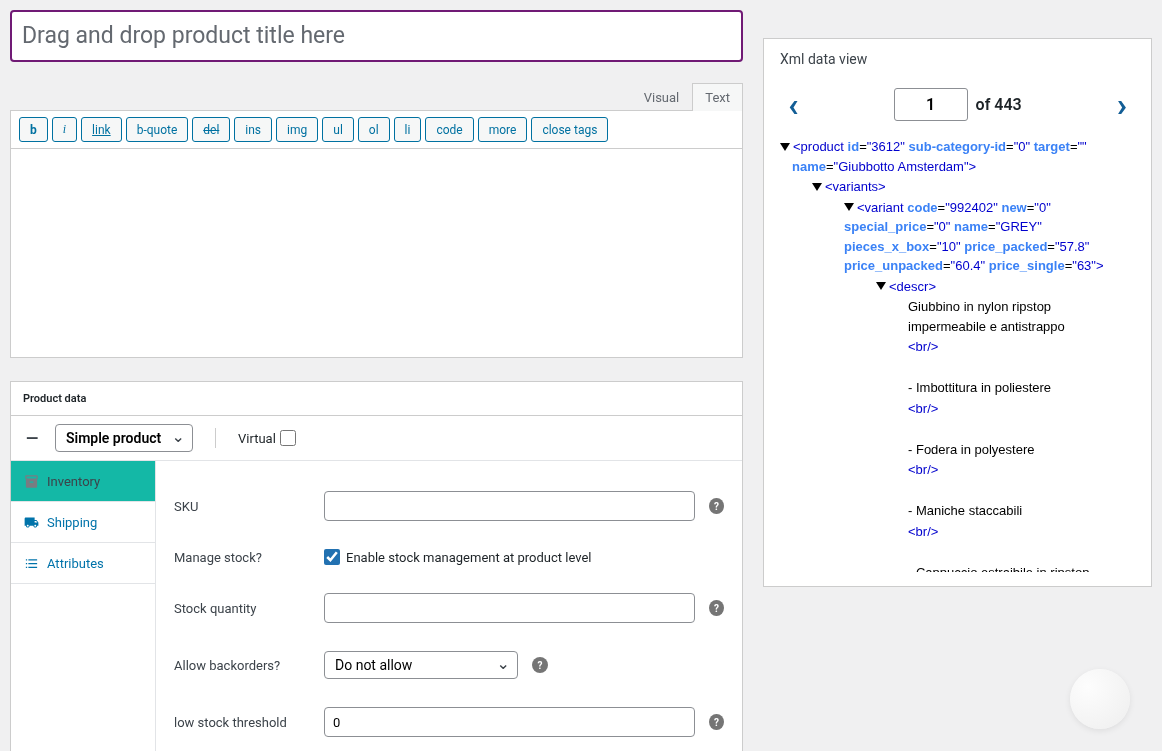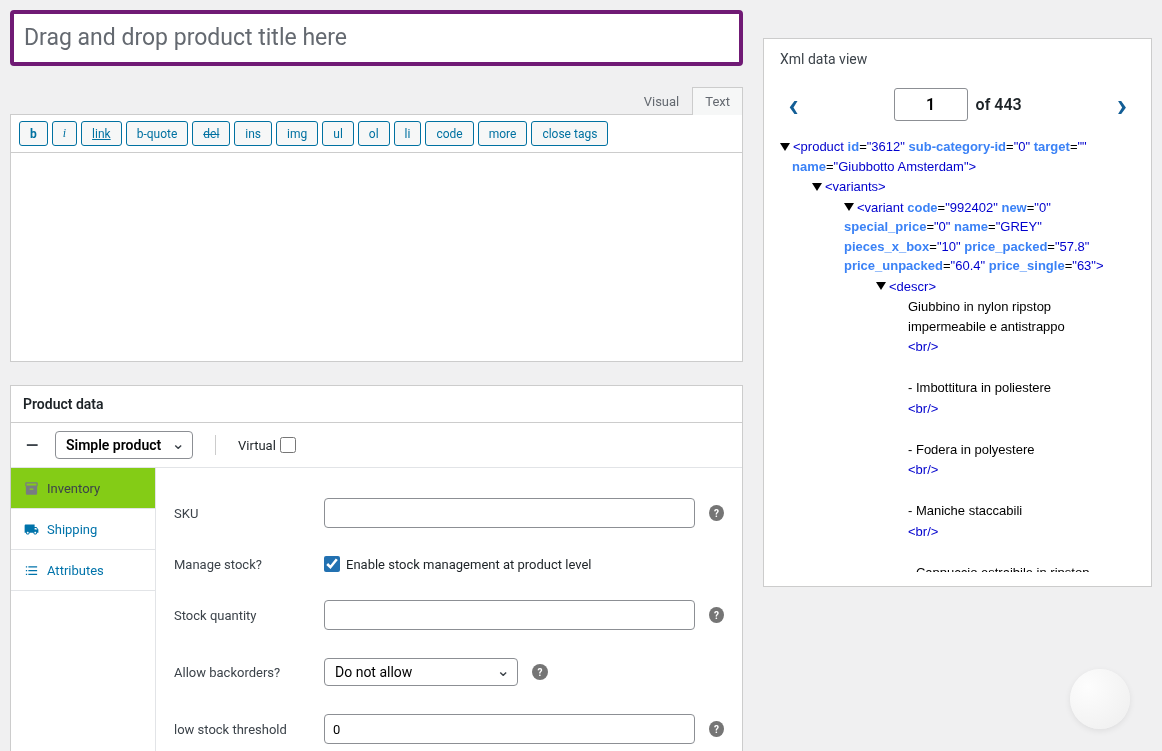--- a/index.html
+++ b/index.html
@@ -11,21 +11,21 @@
     padding: 10px;
   }
   .wrap { display: flex; gap: 20px; }
   .left { flex: 1; min-width: 0; }
   .right { width: 389px; flex-shrink: 0; }
   .title-input {
     width: 100%;
     padding: 8px 10px;
     font-size: 23px;
     line-height: 1.4;
-    border: 4px solid #701a75;
+    border: 2px solid #701a75;
     border-radius: 4px;
     background: #fff;
     font-family: inherit;
     color: #646970;
   }
   .title-input::placeholder { color: #646970; }
   .editor-block {
     margin-top: 20px;
   }
   .editor-tabs {
@@ -81,21 +81,21 @@
     font-size: 13px;
   }
   .panel {
     border: 1px solid #ccc;
     background: #fff;
     margin-top: 20px;
   }
   .panel-header {
     padding: 10px 12px;
     font-weight: 600;
-    font-size: 14px;
+    font-size: 11px;
     border-bottom: 1px solid #ccc;
   }
   .product-type-row {
     padding: 8px 12px;
     display: flex;
     align-items: center;
     gap: 14px;
     border-bottom: 1px solid #e2e4e7;
   }
   .minus-toggle {
@@ -147,21 +147,21 @@
     align-items: center;
     gap: 8px;
     padding: 12px 12px;
     border-bottom: 1px solid #e2e4e7;
     color: #0073aa;
     font-size: 13px;
     cursor: pointer;
     background: #fff;
   }
   .side-tabs .tab.active {
-    background: #84cc16;
+    background: #14b8a6;
     color: #3c434a;
   }
   .side-tabs .ico {
     width: 16px;
     height: 16px;
     display: inline-flex;
     align-items: center;
     justify-content: center;
     font-size: 14px;
   }

